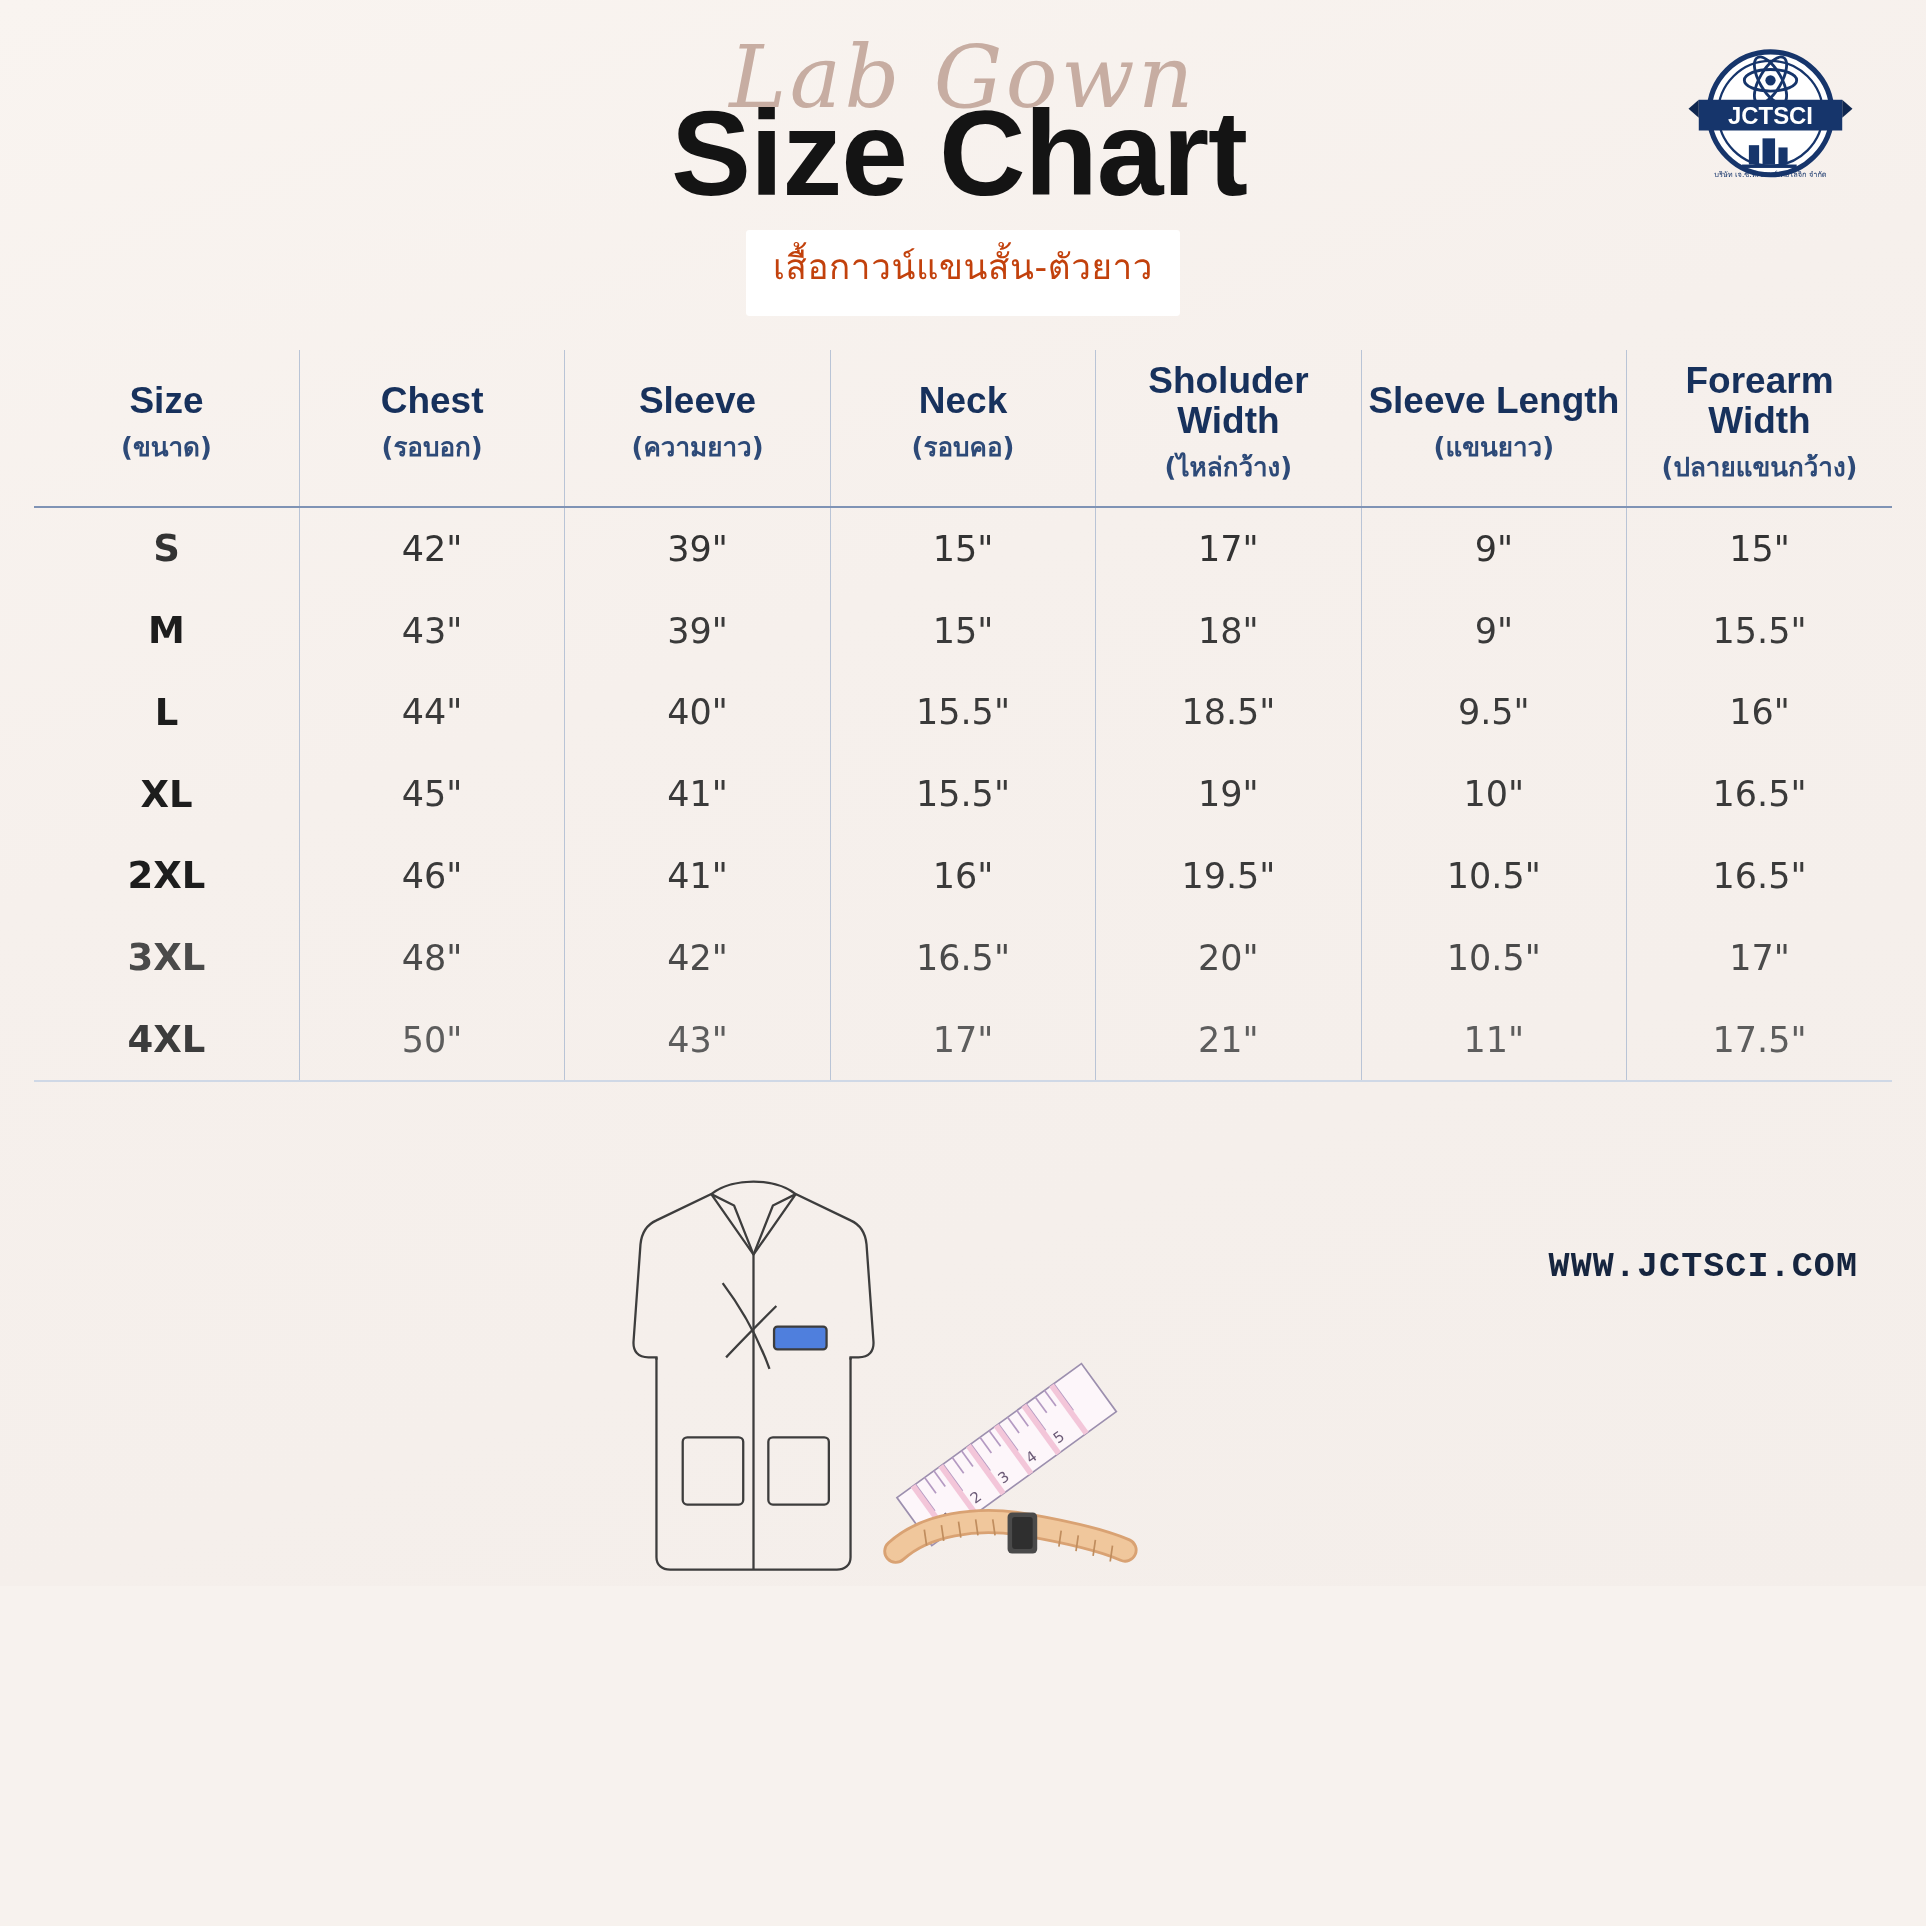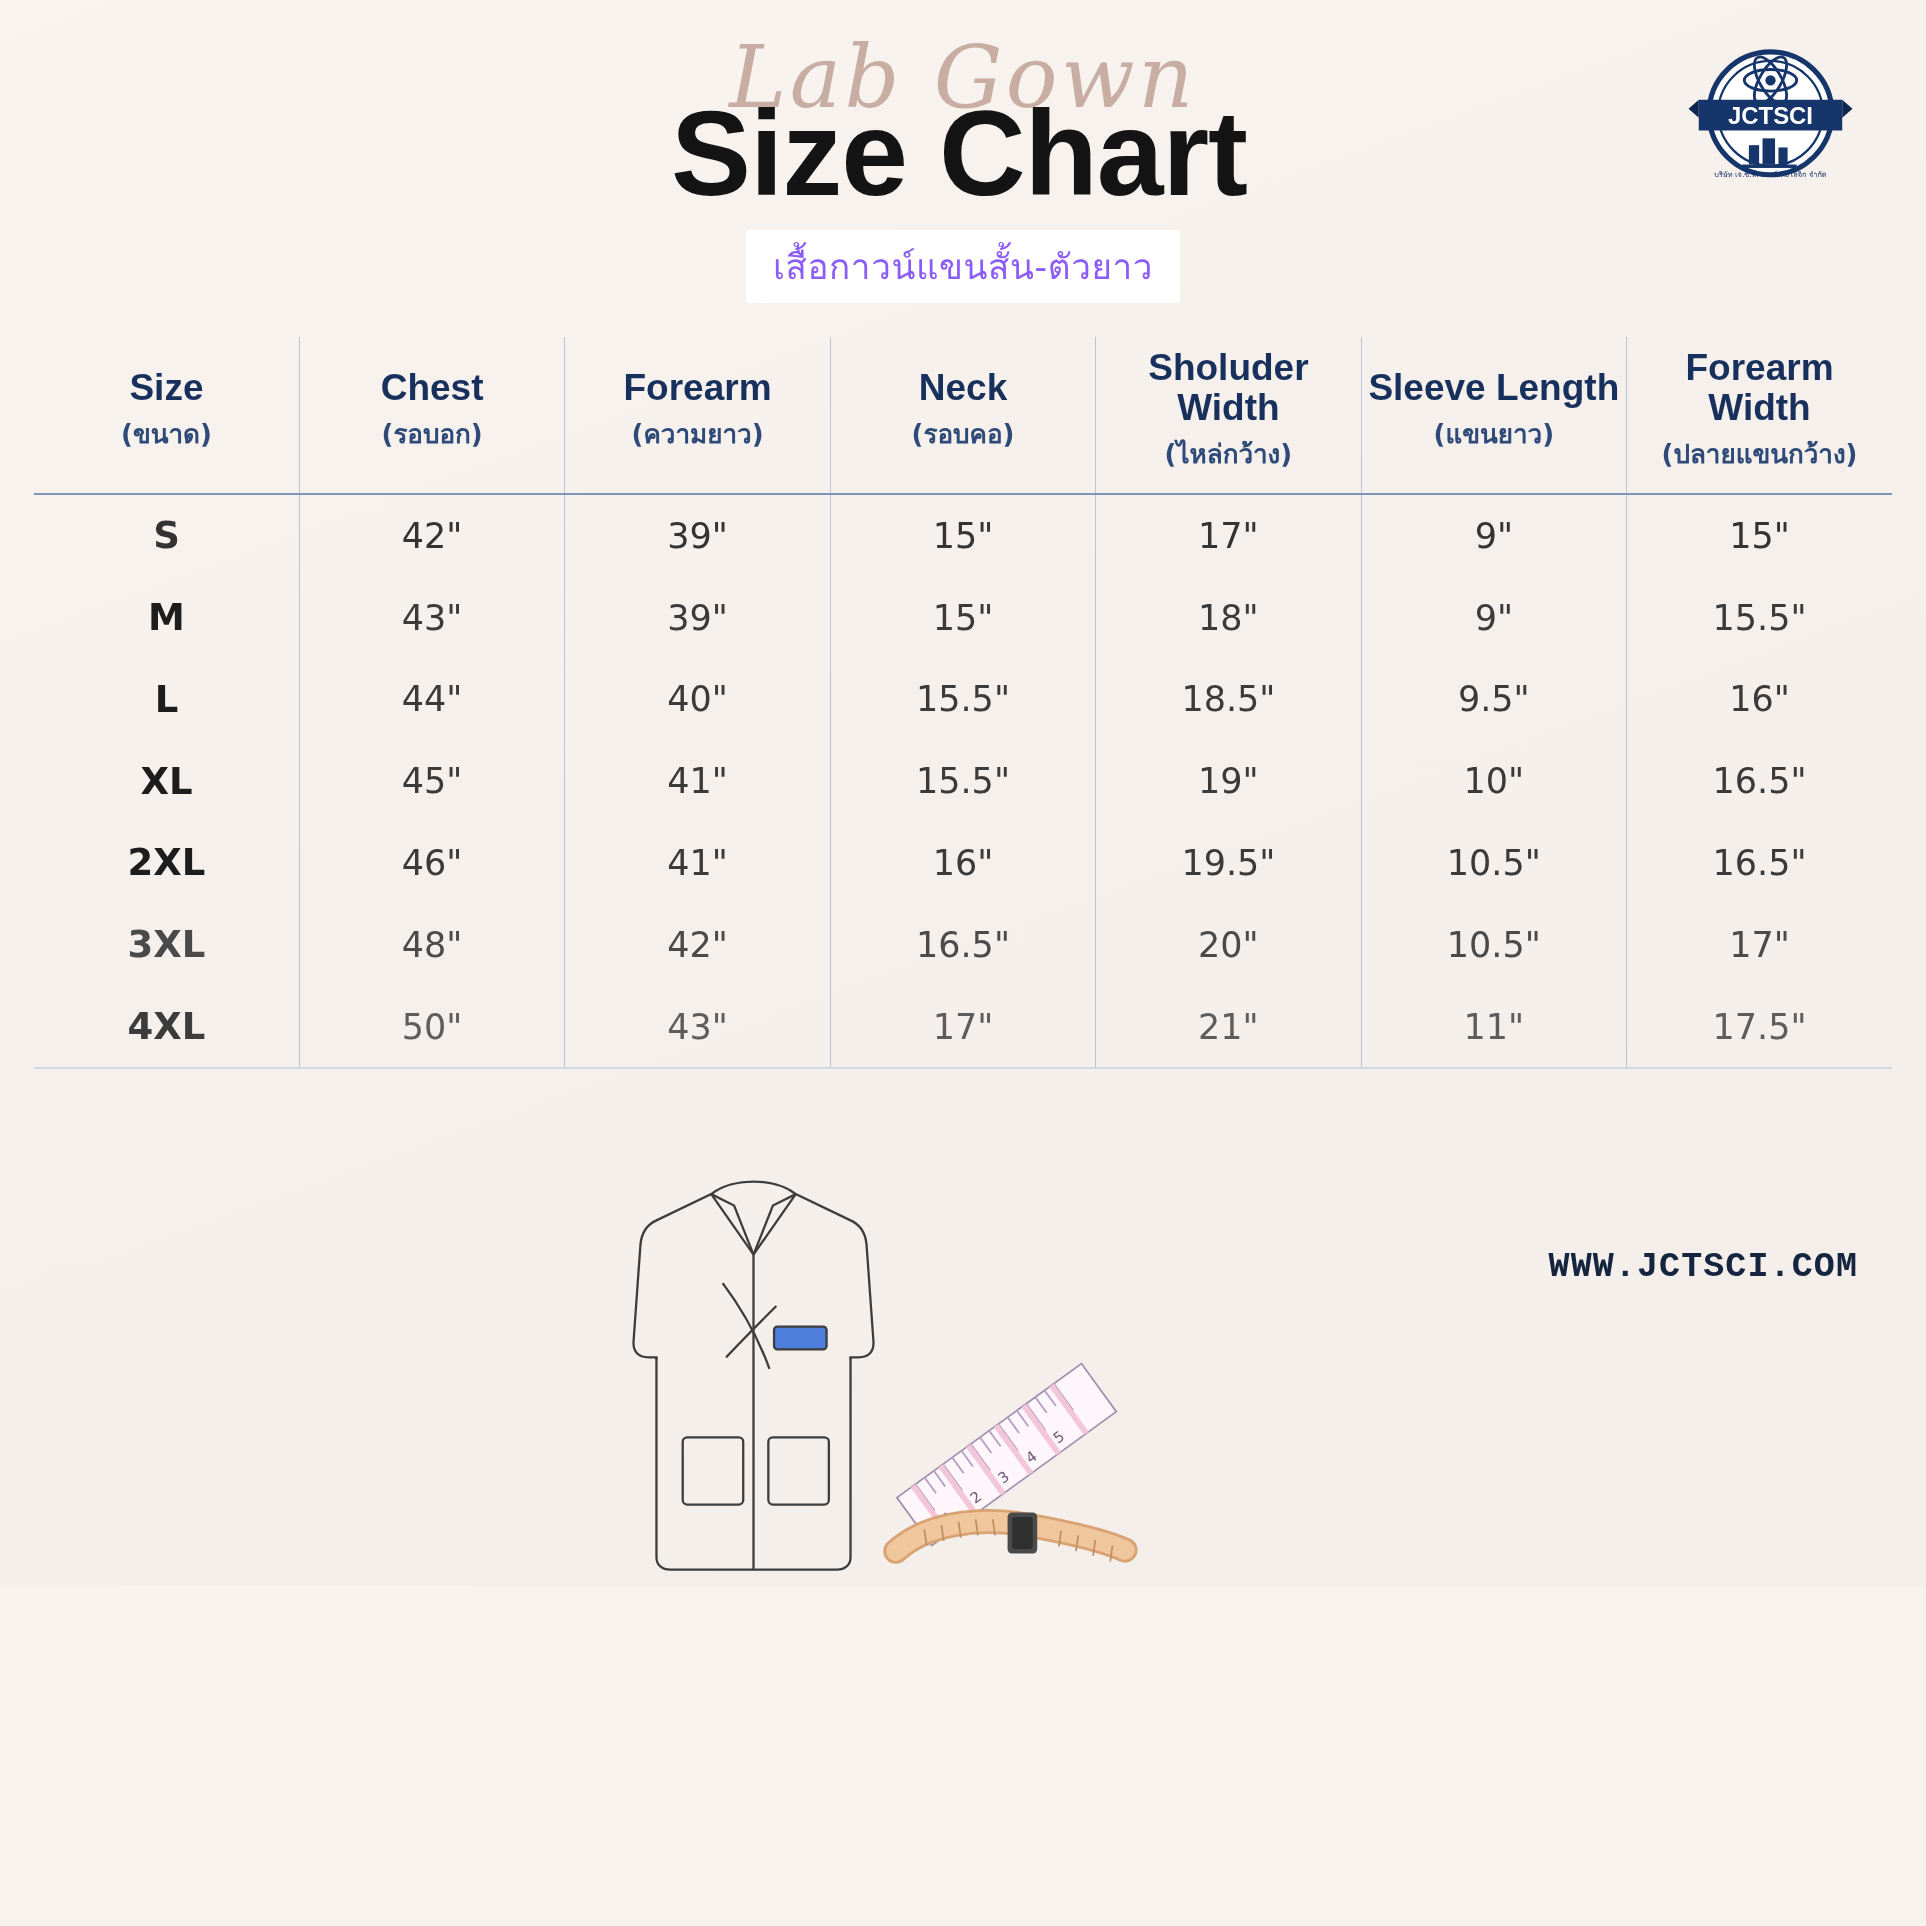--- a/index.html
+++ b/index.html
@@ -46,23 +46,23 @@
     letter-spacing: -1.1px;
     line-height: 1.05;
     margin: -30px 8px 0 0;
   }
   .subtitle-wrap {
     margin-top: 13.7px;
   }
   .subtitle {
     display: inline-block;
     background: #ffffff;
-    color: #8b5cf6;
+    color: #c2410c;
     font-size: 35px;
-    padding: 9px 27px 9px 27px;
+    padding: 9px 27px 22px 27px;
     border-radius: 3.4px;
     font-family: "DejaVu Sans", sans-serif;
     letter-spacing: 0.6px;
   }
 
   
   .logo {
     position: absolute;
     top: 45px;
     right: 64px;
@@ -223,21 +223,21 @@
         <tr>
           <th>
             <span class="th-en">Size</span>
             <span class="th-th">(ขนาด)</span>
           </th>
           <th>
             <span class="th-en">Chest</span>
             <span class="th-th">(รอบอก)</span>
           </th>
           <th>
-            <span class="th-en">Forearm</span>
+            <span class="th-en">Sleeve</span>
             <span class="th-th">(ความยาว)</span>
           </th>
           <th>
             <span class="th-en">Neck</span>
             <span class="th-th">(รอบคอ)</span>
           </th>
           <th>
             <span class="th-en">Sholuder Width</span>
             <span class="th-th">(ไหล่กว้าง)</span>
           </th>

